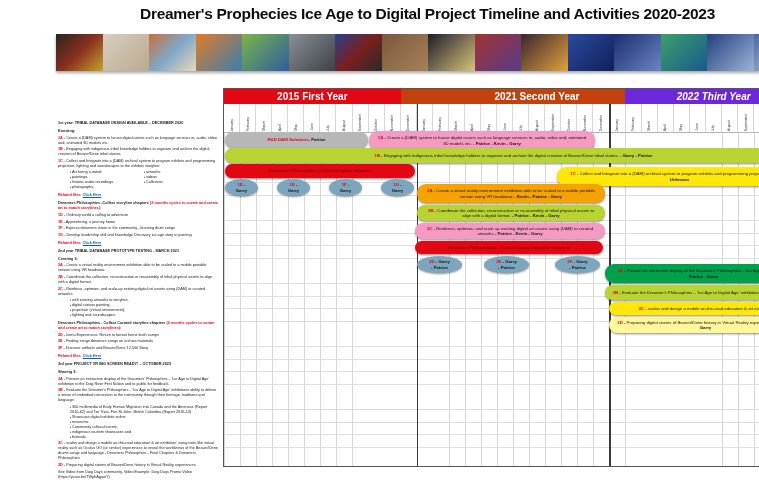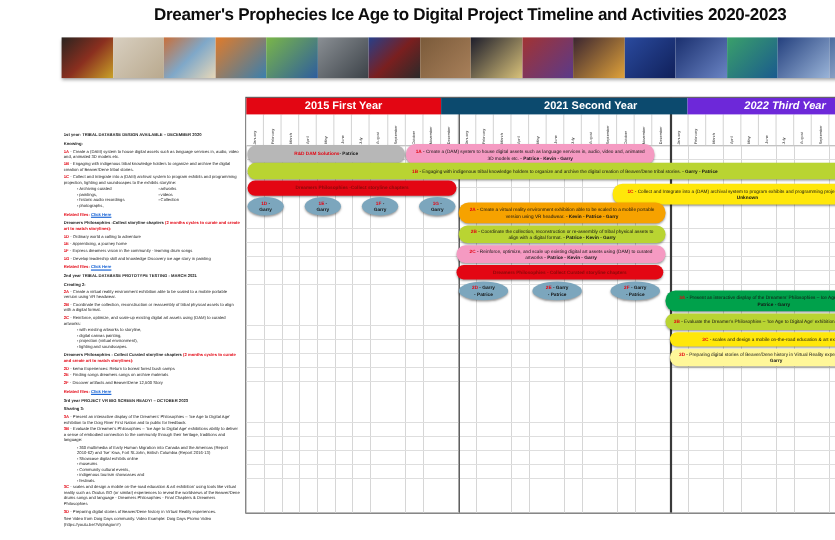--- a/index.html
+++ b/index.html
@@ -140,21 +140,21 @@
       </div>
       <div class="sb-p"><span class="code">3C</span><span> - scales and design a mobile on-the-road education &amp; art exhibition' using tools like virtual reality such as Oculus GO (or similar) experiences to reveal the worldviews of the Beaver/Dene drums songs and language - Dreamers Philosophies - Final Chapters &amp; Dreamers Philosophies</span></div>
       <div class="sb-p"><span class="code">3D</span><span> - Preparing digital stories of Beaver/Dene history in Virtual Reality experiences.</span></div>
       <div class="sb-note">See Video from Doig Days community. Video Example: Doig Days Promo Video (https://youtu.be/7WphAgionY)</div>
       <div class="sb-rel"><span>Related files: </span><span class="sb-link">Click Here</span></div>
     </div>
 
   <div class="gantt">
     <div class="years" id="years">
         <div class="year" style="background: rgb(227, 6, 19);">2015 First Year</div>
-        <div class="year" style="background: #0c4a6e; padding-left: 48px;">2021 Second Year</div>
+        <div class="year" style="background: #c2410c; padding-left: 48px;">2021 Second Year</div>
         <div class="year" style="background: #6d28d9; font-style: italic;">2022 Third Year</div>
       </div>
     <div class="gridv"></div>
     <div class="gridh"></div>
     <div class="months" id="months">
         <div class="mcell">
           <span class="mlabel">January</span>
         </div>
         <div class="mcell">
           <span class="mlabel">February</span>

